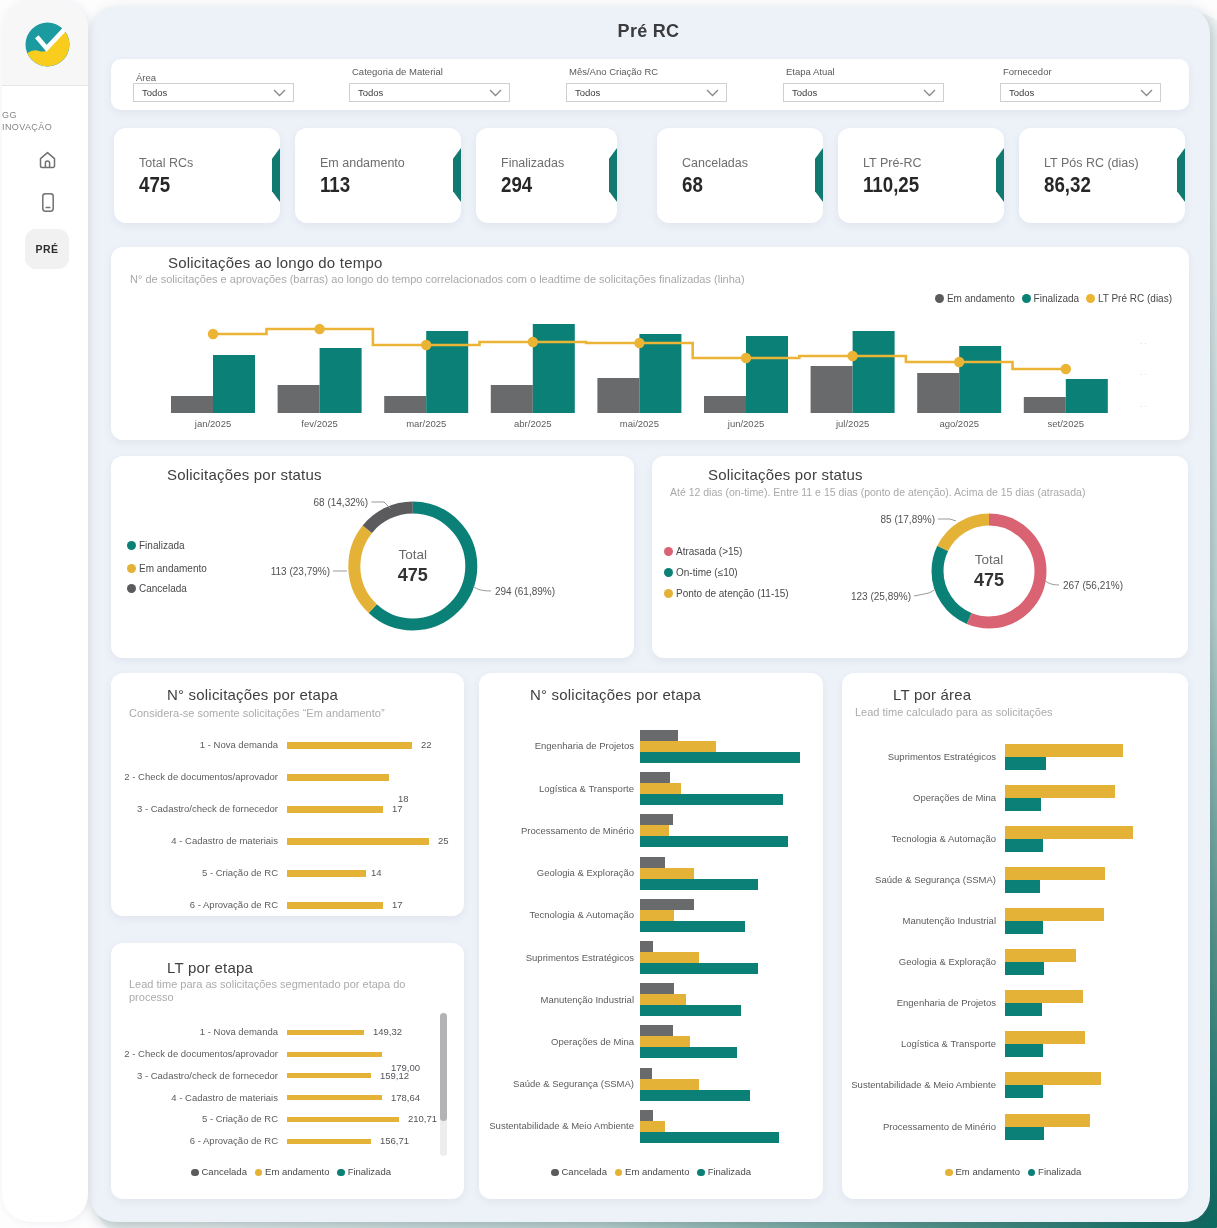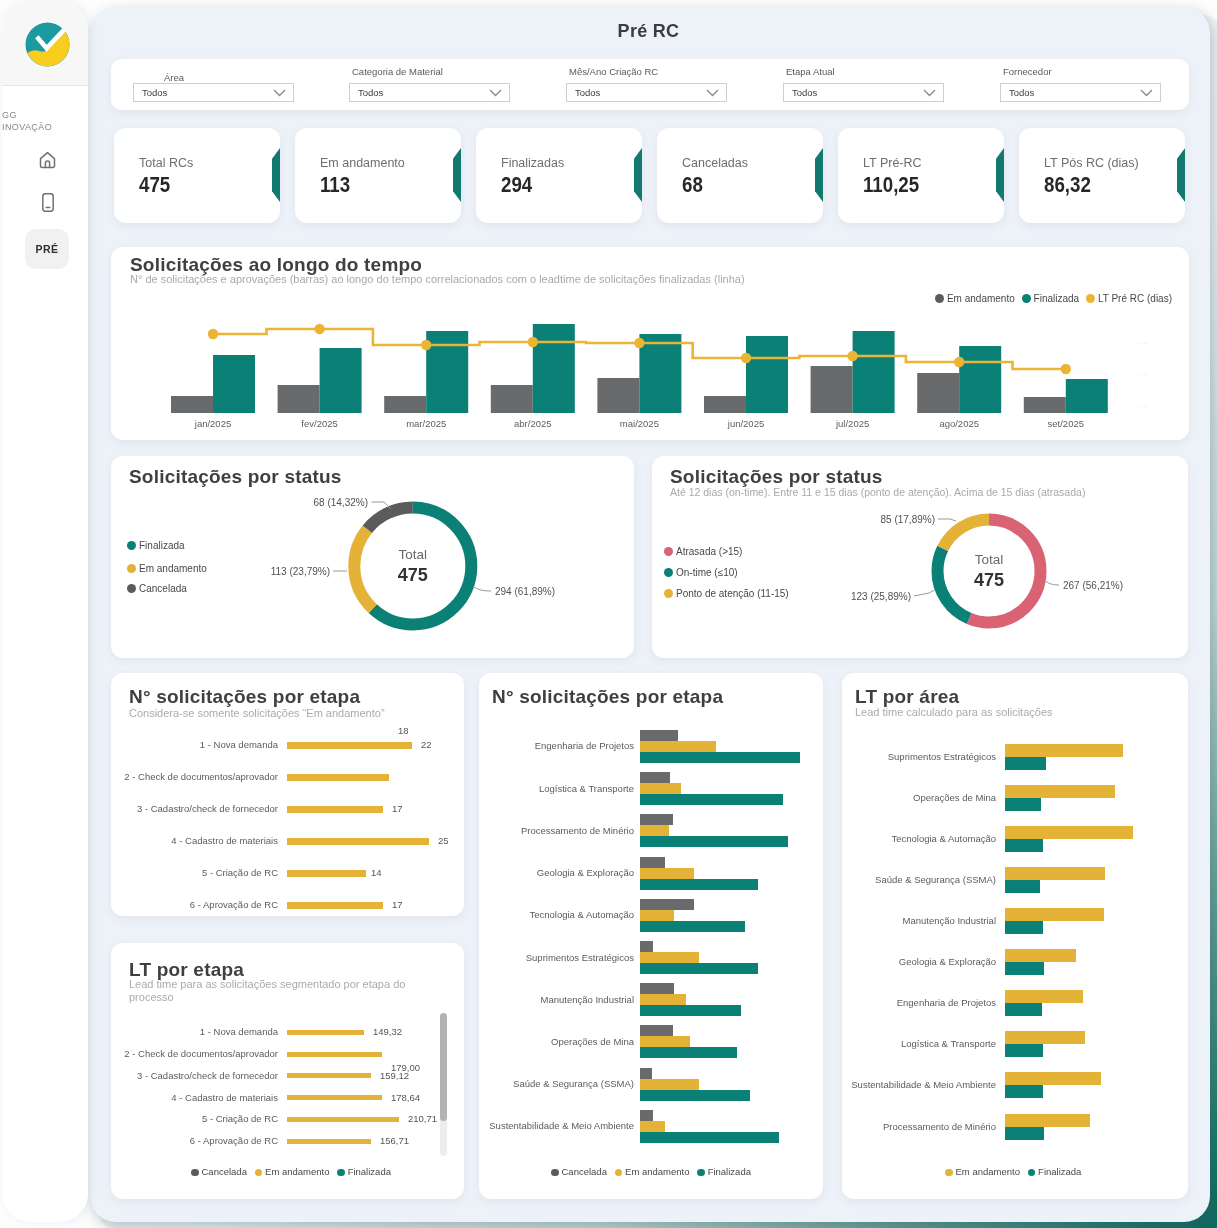--- a/index.html
+++ b/index.html
@@ -7,21 +7,21 @@
   body { font-family:"Liberation Sans", sans-serif; background:#fdfdfe; position:relative; }
   .abs { position:absolute; }
   .teal-layer { position:absolute; left:97px; top:14px; width:1130px; height:1220px; border-radius:28px;
     background:linear-gradient(135deg,#fcfdfd 0%,#eef4f4 55%,#c2d9d8 73%,#5d9d94 86%,#17786c 96%,#0a685e 100%); }
   .main { position:absolute; left:90px; top:7px; width:1120px; height:1215px; border-radius:26px; background:#edf1f8; box-shadow:3px 5px 14px rgba(40,70,75,0.30); }
   .sidebar { position:absolute; left:2px; top:1px; width:86px; height:1221px; background:#ffffff;
     border-radius:28px; box-shadow:2px 0 8px rgba(80,90,120,0.10); }
   .logo-box { position:absolute; left:0; top:0; width:86px; height:85px; background:#f7f7f8;
     border-bottom:1px solid #e7e7e9; border-radius:28px 28px 0 0; }
   .card { position:absolute; background:#ffffff; border-radius:12px; box-shadow:0 3px 8px rgba(70,85,120,0.07); }
-  .ctitle { font-size:19px; font-weight:bold; color:#3f3f41; letter-spacing:0.2px; }
+  .ctitle { font-size:15px; font-weight:normal; color:#3f3f41; letter-spacing:0.2px;margin-left:38px; }
   .csub { font-size:11px; color:#ababad; }
   .page-title { position:absolute; left:90px; top:21px; width:1117px; text-align:center;
     font-size:18px; font-weight:bold; color:#3c3c3e; letter-spacing:0.3px; }
   .flabel { position:absolute; font-size:9.5px; color:#5a5a5c; }
   .fselect { position:absolute; height:19px; width:161px; border:1px solid #cfcfd1; background:#fff;
     font-size:9.5px; color:#3c3c3e; line-height:17px; padding-left:8px; }
   .fselect svg { position:absolute; right:7px; top:5px; }
   .kpi-label { position:absolute; font-size:12.5px; color:#6e6e70; }
   .kpi-value { position:absolute; font-size:21.5px; font-weight:bold; color:#272727; transform:scaleX(0.87); transform-origin:0 0; }
   .kpi-accent { position:absolute; right:0; top:20px; width:8px; height:54px; background:#11796f;
@@ -58,21 +58,21 @@
     </svg>
     <svg class="abs" style="left:40px;top:192px" width="12" height="19" viewBox="0 0 12 19" fill="none" stroke="#717173" stroke-width="1.5" stroke-linecap="round">
       <rect x="0.8" y="0.8" width="10.4" height="17.4" rx="2.6"></rect>
       <path d="M4.2 14.6 h3.6"></path>
     </svg>
     <div class="abs" style="left:23px;top:228px;width:44px;height:40px;background:#f1f1f2;border-radius:11px;"></div>
     <div class="abs" style="left:23px;top:242px;width:44px;text-align:center;font-size:10.5px;font-weight:bold;color:#2e2e30;letter-spacing:0.4px;">PRÉ</div>
   </div>
 
   <div class="card" style="left:111px;top:59px;width:1078px;height:51px;border-radius:10px;"></div>
-  <div class="flabel" style="left:136px;top:72px;margin-left:28px;">Área</div>
+  <div class="flabel" style="left:136px;top:72px;">Área</div>
   <div class="flabel" style="left:352px;top:66px;">Categoria de Material</div>
   <div class="flabel" style="left:569px;top:66px;">Mês/Ano Criação RC</div>
   <div class="flabel" style="left:786px;top:66px;">Etapa Atual</div>
   <div class="flabel" style="left:1003px;top:66px;">Fornecedor</div>
   <div class="fselect" style="left:133px;top:83px;">Todos<svg width="13" height="8" viewBox="0 0 13 8">
       <path d="M1 1 L6.5 6.5 L12 1" fill="none" stroke="#888" stroke-width="1.3"></path>
     </svg></div>
   <div class="fselect" style="left:349px;top:83px;">Todos<svg width="13" height="8" viewBox="0 0 13 8">
       <path d="M1 1 L6.5 6.5 L12 1" fill="none" stroke="#888" stroke-width="1.3"></path>
     </svg></div>
@@ -89,21 +89,21 @@
   <div class="card" style="left:114px;top:128px;width:166px;height:95px;overflow:hidden;">
     <div class="kpi-label" style="left:25px;top:28px;">Total RCs</div>
     <div class="kpi-value" style="left:25px;top:45px;">475</div>
     <div class="kpi-accent"></div>
   </div>
   <div class="card" style="left:295px;top:128px;width:166px;height:95px;overflow:hidden;">
     <div class="kpi-label" style="left:25px;top:28px;">Em andamento</div>
     <div class="kpi-value" style="left:25px;top:45px;">113</div>
     <div class="kpi-accent"></div>
   </div>
-  <div class="card" style="left:476px;top:128px;width:166px;height:95px;overflow:hidden;">
+  <div class="card" style="left:476px;top:128px;width:141px;height:95px;overflow:hidden;">
     <div class="kpi-label" style="left:25px;top:28px;">Finalizadas</div>
     <div class="kpi-value" style="left:25px;top:45px;">294</div>
     <div class="kpi-accent"></div>
   </div>
   <div class="card" style="left:657px;top:128px;width:166px;height:95px;overflow:hidden;">
     <div class="kpi-label" style="left:25px;top:28px;">Canceladas</div>
     <div class="kpi-value" style="left:25px;top:45px;">68</div>
     <div class="kpi-accent"></div>
   </div>
   <div class="card" style="left:838px;top:128px;width:166px;height:95px;overflow:hidden;">
@@ -233,21 +233,21 @@
   <div class="card" style="left:479px;top:673px;width:344px;height:526px;"></div>
   <div class="card" style="left:842px;top:673px;width:346px;height:526px;"></div>
 
   <div class="abs ctitle" style="left:129px;top:686px;">N° solicitações por etapa</div>
   <div class="abs csub" style="left:129px;top:707px;">Considera-se somente solicitações “Em andamento”</div>
   <div class="hlabel" style="right:939px;top:739px;">1 - Nova demanda</div>
   <div class="bar" style="left:287px;top:742px;width:125px;height:7px;background:#e3b236;"></div>
   <div class="hval" style="left:421px;top:739px;">22</div>
   <div class="hlabel" style="right:939px;top:771px;">2 - Check de documentos/aprovador</div>
   <div class="bar" style="left:287px;top:774px;width:102px;height:7px;background:#e3b236;"></div>
-  <div class="hval" style="left:398px;top:725px;">18</div>
+  <div class="hval" style="left:398px;top:793px;">18</div>
   <div class="hlabel" style="right:939px;top:803px;">3 - Cadastro/check de fornecedor</div>
   <div class="bar" style="left:287px;top:806px;width:96px;height:7px;background:#e3b236;"></div>
   <div class="hval" style="left:392px;top:803px;">17</div>
   <div class="hlabel" style="right:939px;top:835px;">4 - Cadastro de materiais</div>
   <div class="bar" style="left:287px;top:838px;width:142px;height:7px;background:#e3b236;"></div>
   <div class="hval" style="left:438px;top:835px;">25</div>
   <div class="hlabel" style="right:939px;top:867px;">5 - Criação de RC</div>
   <div class="bar" style="left:287px;top:870px;width:79px;height:7px;background:#e3b236;"></div>
   <div class="hval" style="left:371px;top:867px;">14</div>
   <div class="hlabel" style="right:939px;top:899px;">6 - Aprovação de RC</div>

